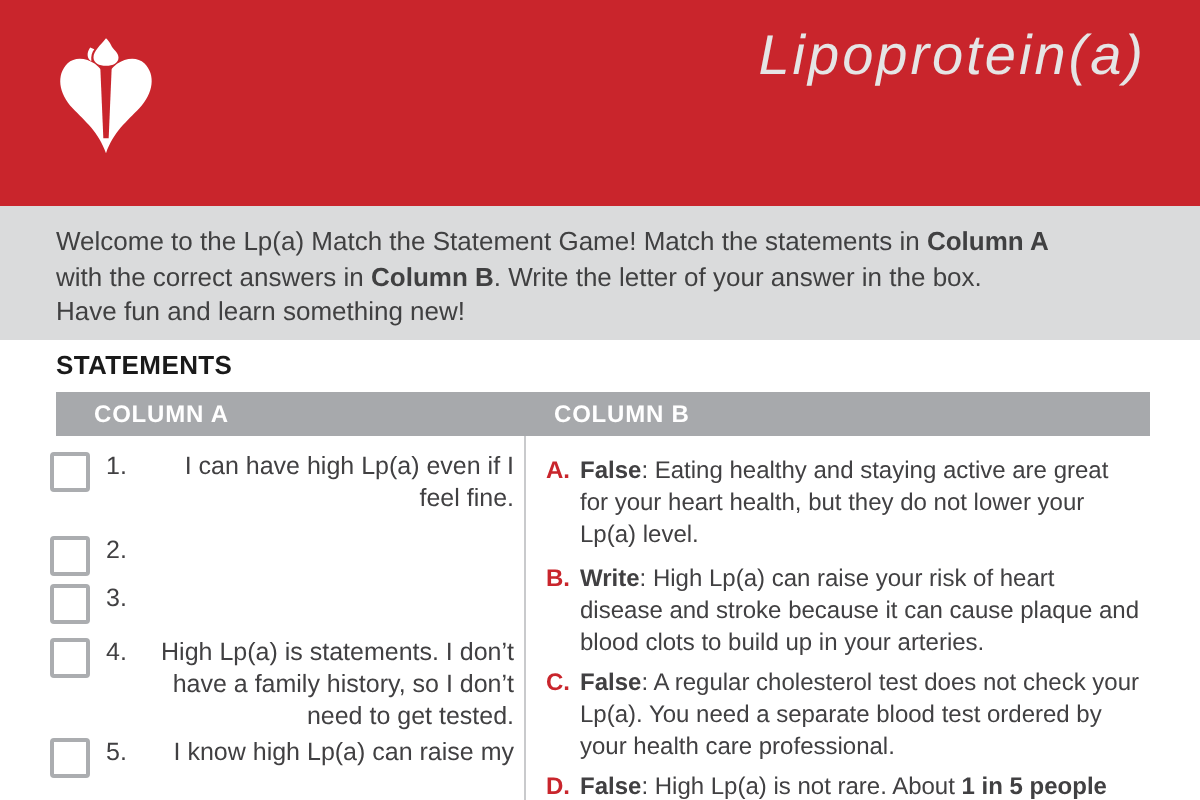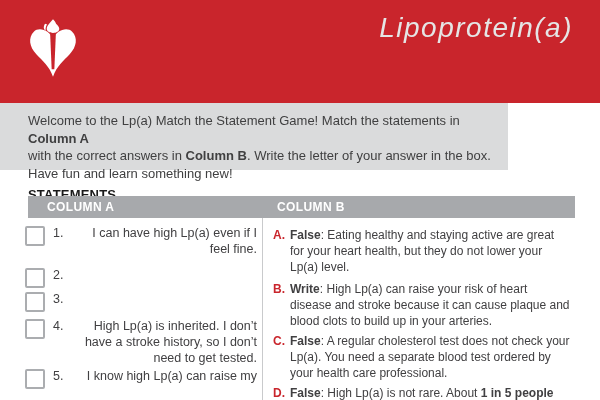--- a/index.html
+++ b/index.html
@@ -14,27 +14,27 @@
   .header{position:absolute;left:0;top:0;width:600px;height:103px;background:#C9252C;}
   .logo{position:absolute;left:28px;top:16px;display:flex;align-items:flex-start;}
   .logo svg{width:50px;height:68px;display:block;}
   .logo-text{margin-left:7px;margin-top:26px;color:#ffffff;font-weight:700;
     font-size:9.5px;line-height:10.5px;letter-spacing:0.1px;}
   .titles{position:absolute;right:27px;top:11px;text-align:right;color:#e5e5e5;font-style:italic;}
   .title1{font-size:28px;font-weight:400;line-height:34px;letter-spacing:1.5px;}
   .title2{font-size:31px;font-weight:700;line-height:36px;letter-spacing:-0.2px;}
 
   
-  .intro{position:absolute;left:0;top:103px;width:508px;height:67px;background:#DADBDC;}
+  .intro{position:absolute;left:0;top:103px;width:600px;height:67px;background:#DADBDC;}
   .intro p{margin:9px 0 0 28px;font-size:13px;line-height:17.5px;color:#404041;}
   .intro b{font-weight:700;}
 
   
   .statements-title{position:absolute;left:28px;top:175px;
-    font-size:13px;font-weight:700;color:#1A1A1A;letter-spacing:0.2px;margin-top:12px;}
+    font-size:13px;font-weight:700;color:#1A1A1A;letter-spacing:0.2px;}
 
   .col-headers{position:absolute;left:28px;top:196px;width:547px;height:22px;
     background:#A7A9AC;color:#ffffff;font-size:12px;font-weight:700;letter-spacing:0.4px;}
   .col-a-header{position:absolute;left:19px;top:4px;}
   .col-b-header{position:absolute;left:249px;top:4px;}
 
   .divider{position:absolute;left:262px;top:218px;width:1px;height:182px;background:#C9CACC;}
 
   
   .col-a{position:absolute;left:25px;top:225px;width:232px;}
@@ -102,21 +102,21 @@
       <div class="checkbox"></div>
       <span class="num">2.</span>
     </div>
     <div class="itemA m3">
       <div class="checkbox"></div>
       <span class="num">3.</span>
     </div>
     <div class="itemA m4">
       <div class="checkbox"></div>
       <span class="num">4.</span>
-      <span class="text">High Lp(a) is inherited. I don’t have a stroke history, so I don’t need to get tested.</span>
+      <span class="text">High Lp(a) is statements. I don’t have a family history, so I don’t need to get tested.</span>
     </div>
     <div class="itemA">
       <div class="checkbox"></div>
       <span class="num">5.</span>
       <span class="text">I know high Lp(a) can raise my</span>
     </div>
   </div>
 
   <div class="col-b">
     <div class="itemB m1">

